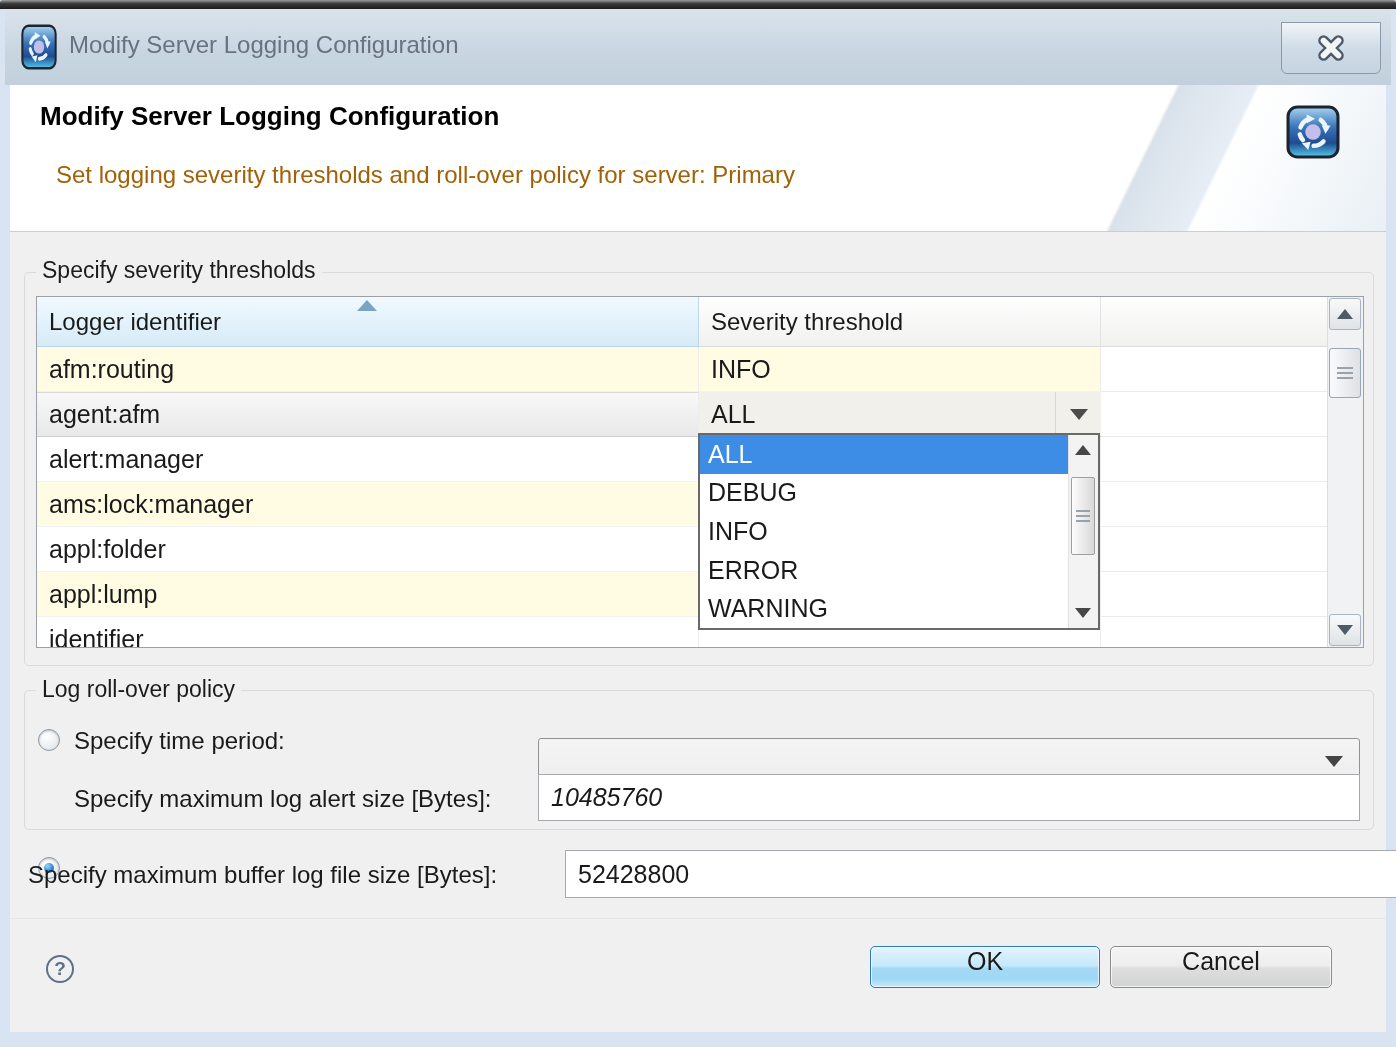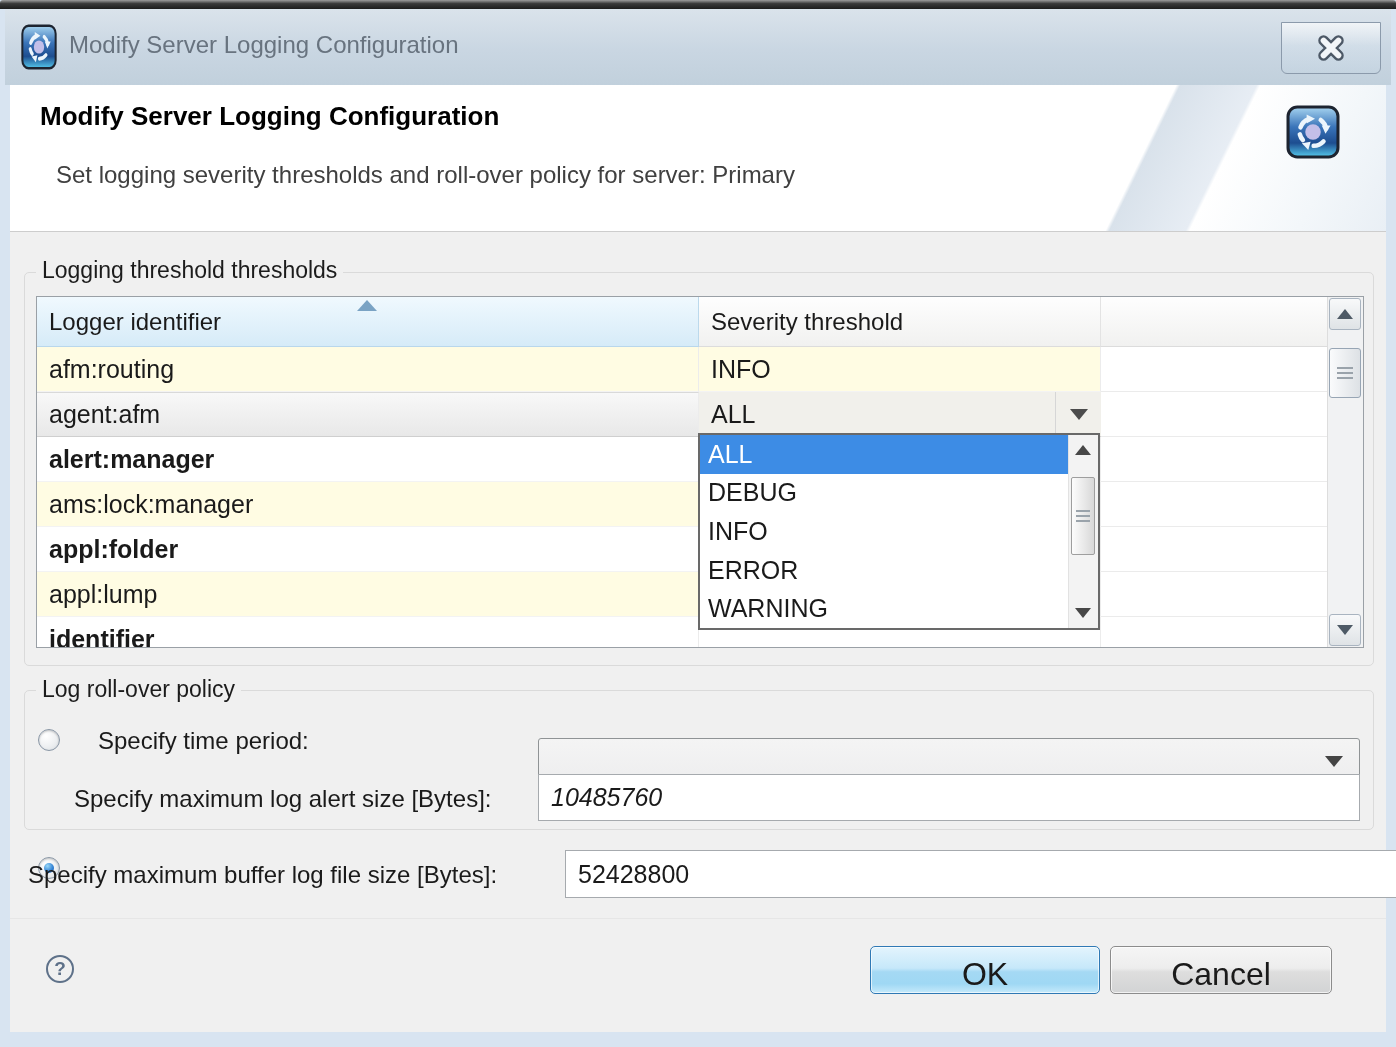--- a/index.html
+++ b/index.html
@@ -26,21 +26,21 @@
     display:flex; align-items:center; justify-content:center; cursor:pointer; }
 
   
   .content { left:10px; top:85px; width:1376px; height:947px; background:#f0f0f0; }
 
   .header { left:0; top:0; width:1376px; height:147px; background:#ffffff;
     border-bottom:1px solid #cdcdcd; }
   .banner { right:0; top:0; width:330px; height:146px;
     background:linear-gradient(116deg, rgba(216,225,234,0) 30%, #d9e2eb 31%, #e7edf4 50%, #ffffff 51%, #f3f7fa 78%, #e9eff5 100%); }
   .header-title { left:30px; top:16px; font-size:26px; font-weight:bold; color:#000; }
-  .header-sub { left:46px; top:76px; font-size:24px; color:#404040; }
+  .header-sub { left:46px; top:76px; font-size:24px; color:#a16207; }
   .header-icon { right:46px; top:20px; width:54px; height:54px; }
 
   
   .group { border:1px solid #dadada; border-radius:5px; }
   .group-label { font-size:23px; color:#1c1c1c; background:#f0f0f0; padding:0 6px; white-space:nowrap; }
 
   
   .table { left:26px; top:211px; width:1328px; height:352px;
     background:#0ea5e9; border:1px solid #9aa0a6; overflow:hidden; }
   .thead { display:flex; height:50px; }
@@ -52,21 +52,21 @@
   .th-fill { flex:1; background:linear-gradient(#fefefe, #f1f1f0); border-bottom:1px solid #dcdcdc; }
   .sort-up { position:absolute; left:320px; top:3px; width:0; height:0;
     border-left:10px solid transparent; border-right:10px solid transparent;
     border-bottom:11px solid #7aa3c4; }
   .trow { display:flex; height:45px; }
   .td { display:flex; align-items:center; padding-left:12px; font-size:25px; overflow:hidden; white-space:nowrap; }
   .c1 { width:662px; border-right:1px solid #ececec; border-bottom:1px solid #f3f3f3; }
   .c2 { width:402px; border-right:1px solid #ececec; border-bottom:1px solid #f3f3f3; }
   .c3 { flex:1; background:#fff; border-bottom:1px solid #ebebeb; padding-left:0; }
   .r-yellow .c1, .r-yellow .c2 { background:#fffce3; }
-  .r-white .c1, .r-white .c2 { background:#ffffff;font-weight:bold; }
+  .r-white .c1, .r-white .c2 { background:#ffffff; }
   .r-selected .c1 { background:linear-gradient(#f8f8f8, #e8e8e8);
     border-top:1px solid #d9d9d9; border-bottom:1px solid #cfcfcf; }
   
   .combo-cell { width:402px; background:#f1f0eb; border-bottom:1px solid #cfcfcf;
     display:flex; align-items:center; position:relative; padding-left:12px;
     font-size:25px; cursor:pointer; }
   .combo-cell .arrow-zone { position:absolute; right:0; top:0; bottom:0; width:46px;
     border-left:1px solid #d6d6d6; display:flex; align-items:center; justify-content:center; }
   .tri-dn { width:0; height:0; border-left:9px solid transparent; border-right:9px solid transparent;
     border-top:11px solid #4c4c4c; }
@@ -117,22 +117,22 @@
     border-radius:3px; cursor:pointer; position:relative; }
   .combo .tri-dn { position:absolute; right:16px; top:17px; border-top-color:#444; }
   .tfield { background:#ffffff; border:1px solid #a6aaae; font-size:25px;
     padding-left:12px; color:#1a1a1a; font-family:inherit; outline:none; }
 
   
   .footer-sep { left:0; top:833px; width:1376px; height:1px; background:#e6e6e6; }
   .help-btn { left:36px; top:870px; width:28px; height:28px; border-radius:50%;
     border:2px solid #5e7189; color:#5e7189; font-size:19px; font-weight:bold;
     display:flex; align-items:center; justify-content:center; cursor:pointer; background:#f0f0f0; }
-  .btn { height:48px; border-radius:5px; display:flex; align-items:flex-end; justify-content:center;
-    font-size:32px; cursor:pointer; }
+  .btn { height:42px; border-radius:5px; display:flex; align-items:flex-start; justify-content:center;
+    font-size:25px; cursor:pointer; }
   .btn-ok { left:860px; top:861px; width:230px;
     border:1px solid #2f79b5;
     background:linear-gradient(#e3f4fd 0%, #c6e8fa 46%, #a5d9f4 54%, #9fd8f4 80%, #c6eafb 100%);
     box-shadow:inset 0 0 0 1px rgba(255,255,255,.65); }
   .btn-cancel { left:1100px; top:861px; width:222px;
     border:1px solid #8c8c8c;
     background:linear-gradient(#f5f5f5 0%, #ededed 46%, #dedede 54%, #d2d3d4 100%);
     box-shadow:inset 0 0 0 1px rgba(255,255,255,.7); }
 </style>
 </head>
@@ -184,21 +184,21 @@
     <div class="abs header">
       <div class="abs banner"></div>
       <div class="abs header-title">Modify Server Logging Configuration</div>
       <div class="abs header-sub">Set logging severity thresholds and roll-over policy for server: Primary</div>
       <svg class="abs header-icon" viewBox="0 0 32 32">
           <use href="#cfgIcon"></use>
         </svg>
     </div>
 
     <div class="abs group" style="left:14px; top:187px; width:1350px; height:394px;"></div>
-    <div class="abs group-label" style="left:26px; top:172px;">Logging threshold thresholds</div>
+    <div class="abs group-label" style="left:26px; top:172px;">Specify severity thresholds</div>
 
     <div class="abs table">
       <div class="thead">
         <div class="th th-logger">
           <span>Logger identifier</span>
           <span class="sort-up"></span>
         </div>
         <div class="th th-sev">
           <span>Severity threshold</span>
         </div>
@@ -279,21 +279,21 @@
           <span class="grip"></span>
         </div>
         <span class="dd-arr-dn"></span>
       </div>
     </div>
 
     <div class="abs group" style="left:14px; top:605px; width:1350px; height:140px;"></div>
     <div class="abs group-label" style="left:26px; top:591px;">Log roll-over policy</div>
 
     <div class="abs radio" style="left:28px; top:644px;"></div>
-    <div class="abs opt-label" style="left:64px; top:642px;margin-left:24px;">Specify time period:</div>
+    <div class="abs opt-label" style="left:64px; top:642px;">Specify time period:</div>
     <div class="abs combo" style="left:528px; top:631px; width:822px; height:48px;">
       <span></span>
       <span class="tri-dn"></span>
     </div>
 
     <div class="abs radio on" style="left:28px; top:702px;"></div>
     <div class="abs opt-label" style="left:64px; top:700px;">Specify maximum log alert size [Bytes]:</div>
     <input class="abs tfield" style="left: 528px; top: 689px; width: 822px; height: 47px; font-style: italic;" value="10485760">
 
     <div class="abs opt-label" style="left:18px; top:776px;">Specify maximum buffer log file size [Bytes]:</div>

